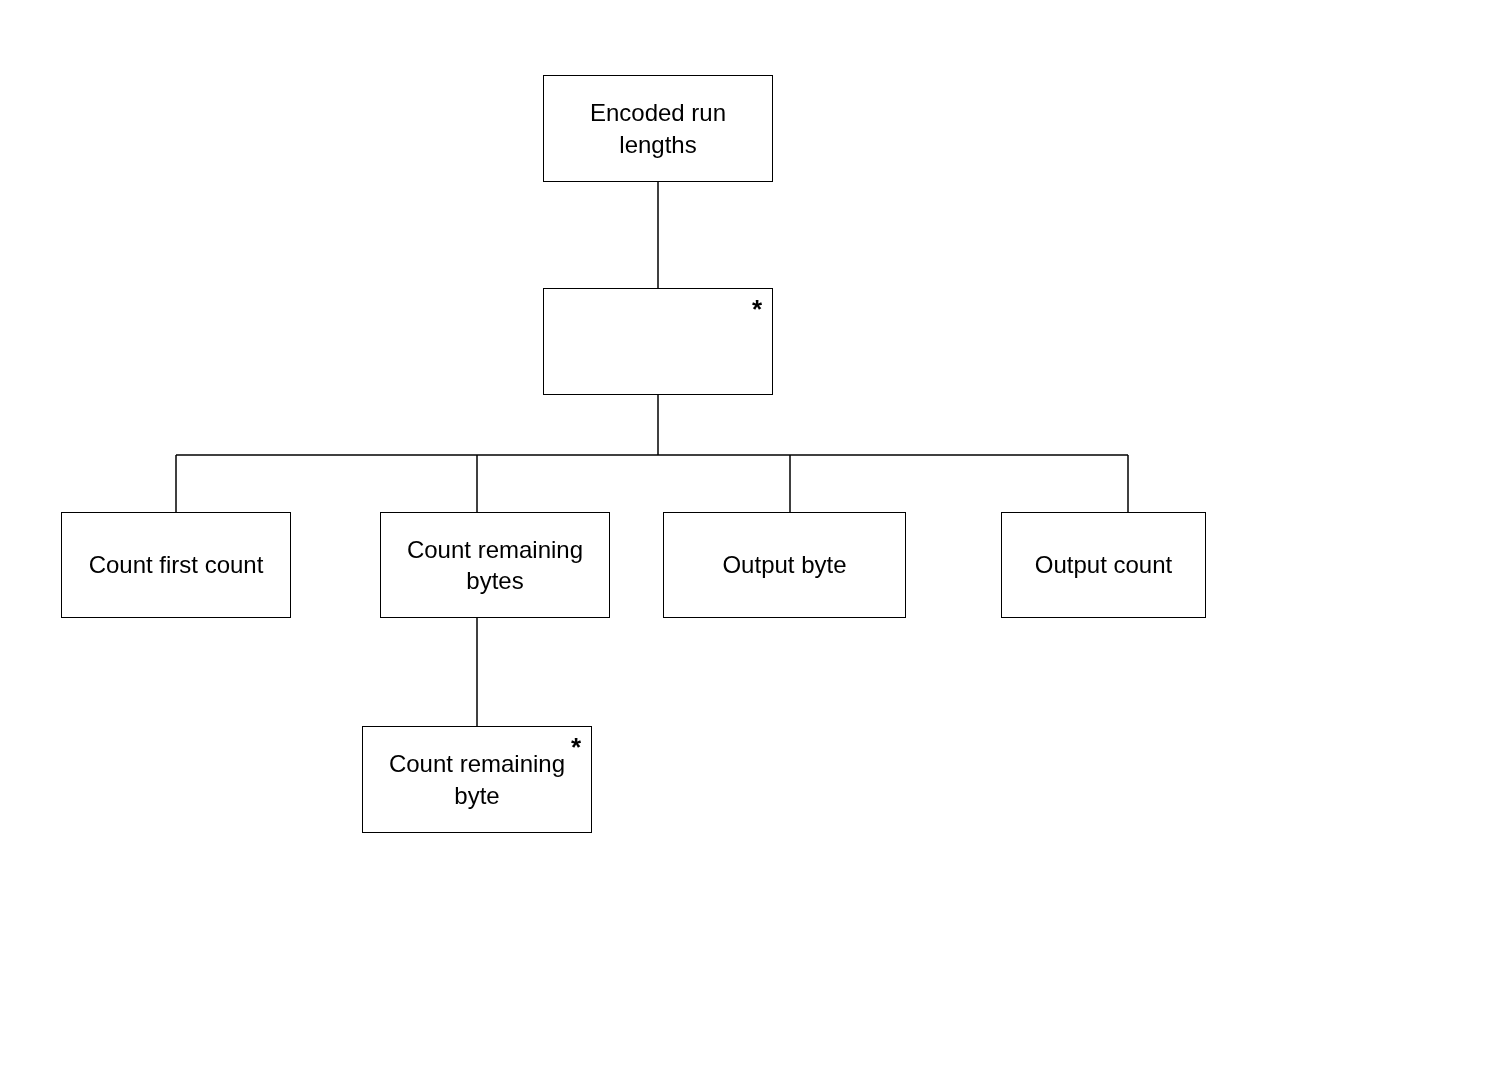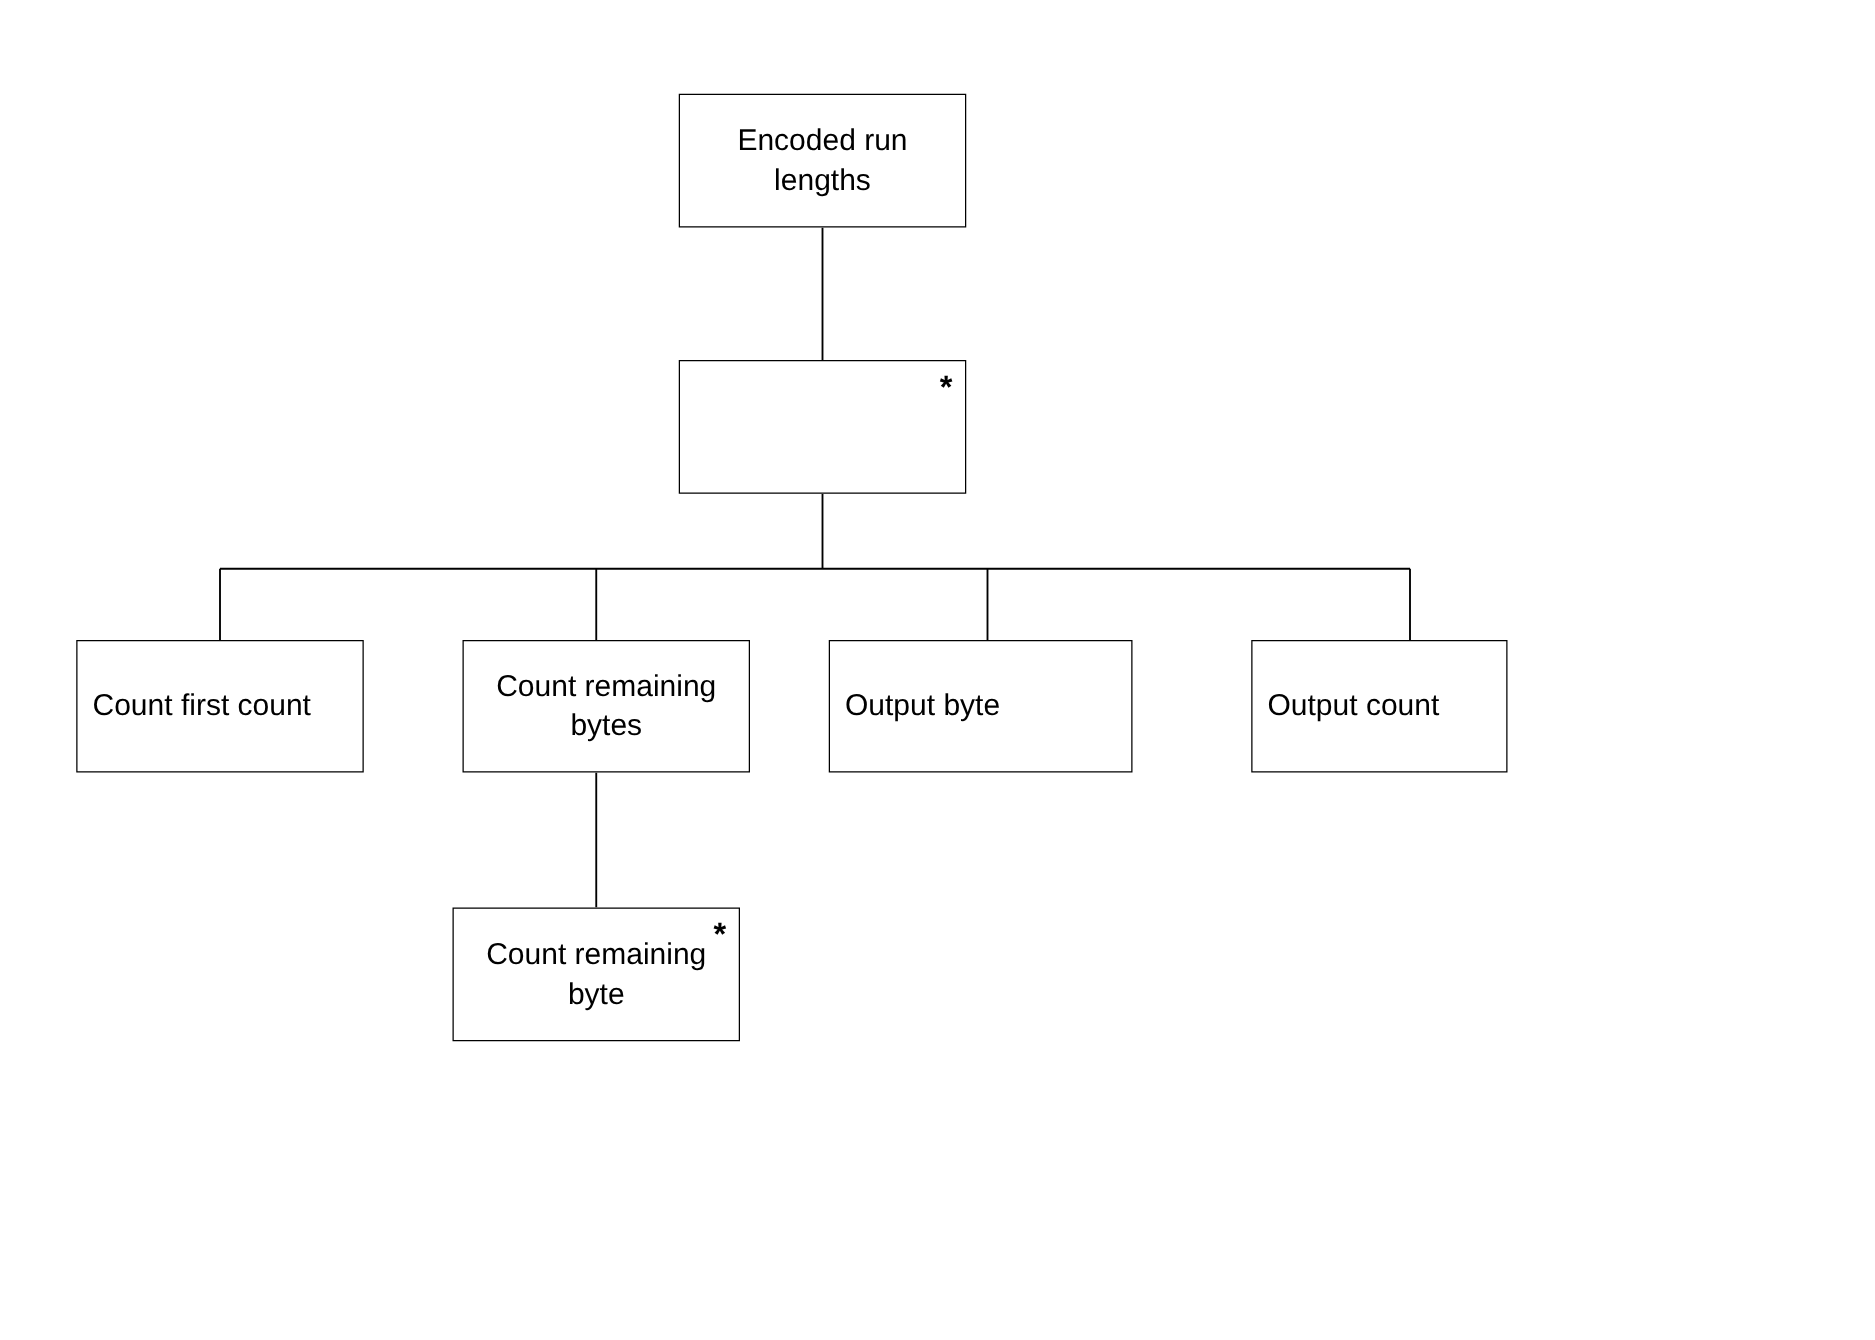--- a/index.html
+++ b/index.html
@@ -9,21 +9,21 @@
       background: #ffffff;
       font-family: Arial, Helvetica, sans-serif;
       position: relative;
     }
     .node {
       position: absolute;
       border: 1.5px solid #000;
       background: #fff;
       display: flex;
       align-items: center;
-      justify-content: flex-start;
+      justify-content: center;
       text-align: center;
       font-size: 24px;
       line-height: 1.3;
       padding: 8px 12px;
     }
     .marker {
       position: absolute;
       top: 4px;
       right: 10px;
       font-size: 26px;
@@ -68,21 +68,21 @@
 
 <div class="node" style="left:543px; top:288px; width:230px; height:107px;">
   <span class="marker">*</span>
 </div>
 
 <div class="node" style="left:61px; top:512px; width:230px; height:106px;">
   <span class="marker"></span>
   <span>Count first count</span>
 </div>
 
-<div class="node" style="left:370px; top:512px; width:230px; height:106px;">
+<div class="node" style="left:380px; top:512px; width:230px; height:106px;">
   <span class="marker"></span>
   <span>Count remaining bytes</span>
 </div>
 
 <div class="node" style="left:663px; top:512px; width:243px; height:106px;">
   <span class="marker"></span>
   <span>Output byte</span>
 </div>
 
 <div class="node" style="left:1001px; top:512px; width:205px; height:106px;">

